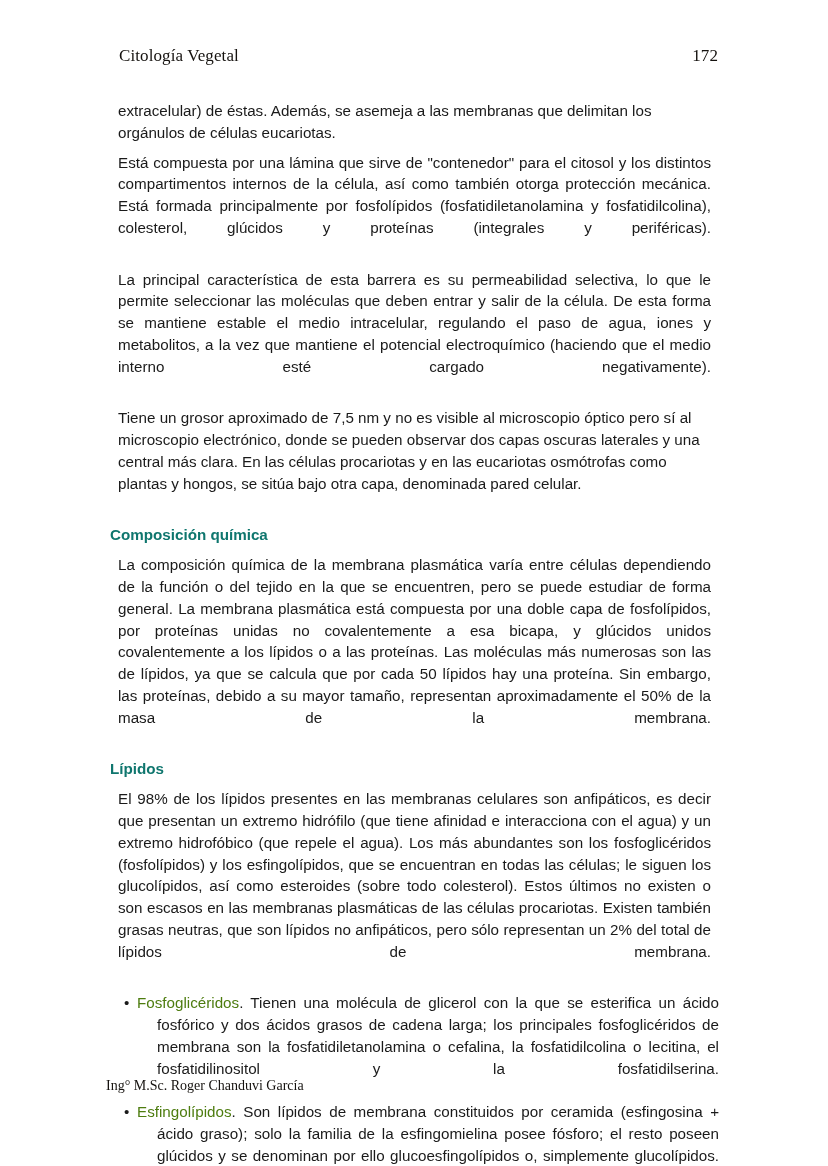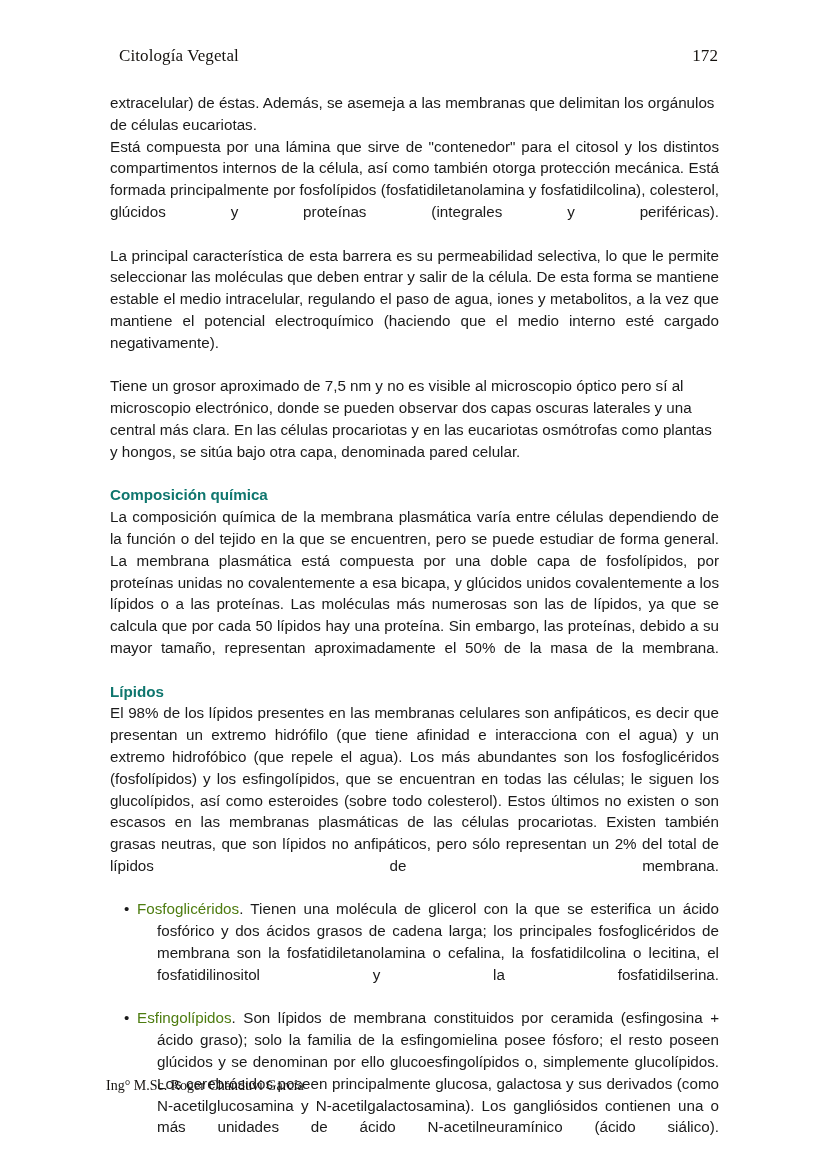--- a/index.html
+++ b/index.html
@@ -40,21 +40,21 @@
   .body-col {
     position: absolute;
     left: 110px;
     top: 92px;
     width: 609px;
     color: #1a1a1a;
     font-size: 15.2px;
     line-height: 21.8px;
   }
   p.para {
-    margin: 0;
+    margin: 8px;
     text-align: left;
     -webkit-hyphens: none;
     hyphens: none;
   }
   p.para.justified {
     text-align: justify;
     text-justify: inter-word;
   }
   p.para.justified::after {
     content: "";

